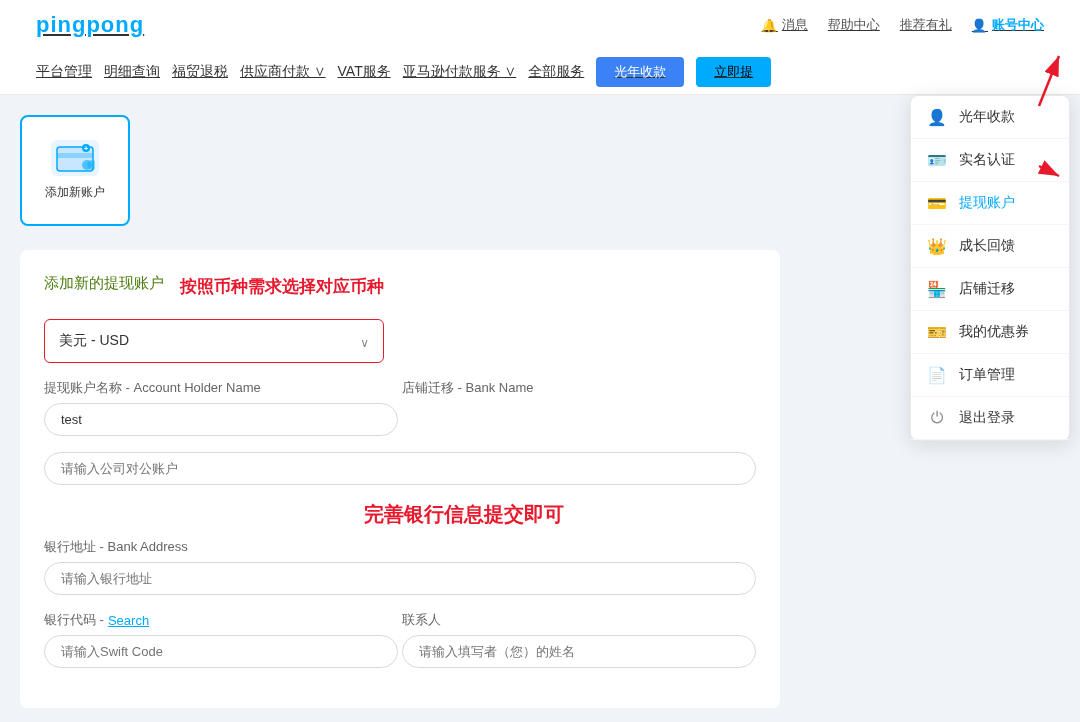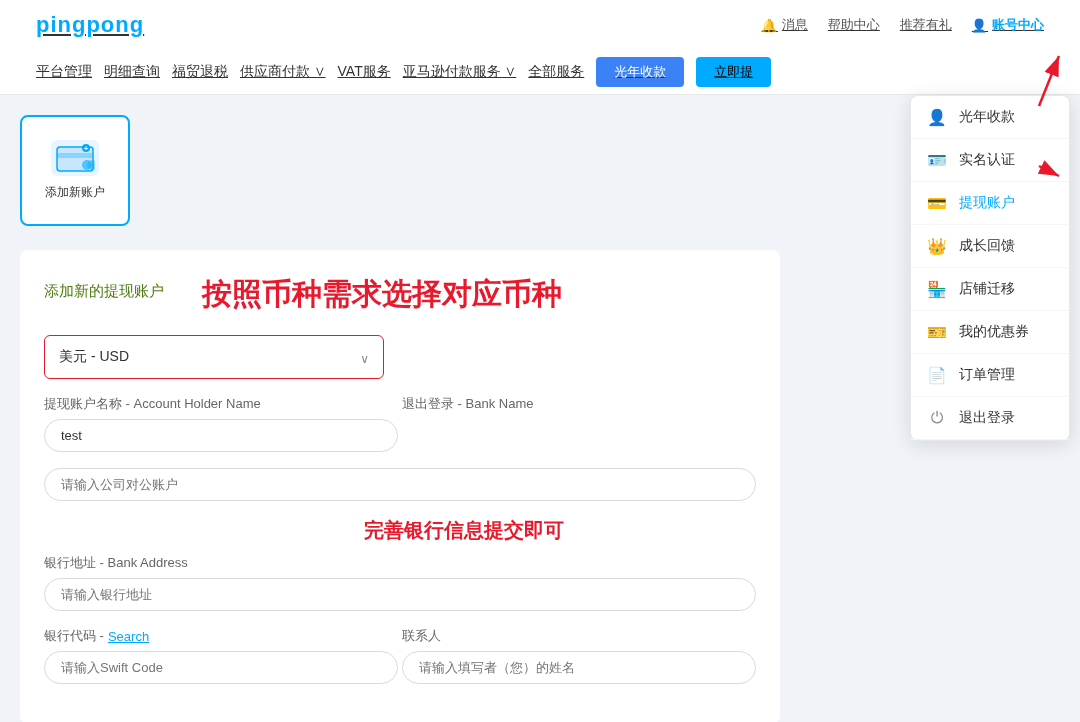--- a/index.html
+++ b/index.html
@@ -24,21 +24,21 @@
     .left-content { flex: 1; }
 
     
     .add-account-card { background: #fff; border: 2px solid #00aaff; border-radius: 8px; width: 110px; padding: 23px 10px; display: flex; flex-direction: column; align-items: center; cursor: pointer; margin-bottom: 24px; }
     .add-account-icon { width: 48px; height: 36px; background: #e8f4ff; border-radius: 6px; display: flex; align-items: center; justify-content: center; margin-bottom: 8px; position: relative; }
     .add-account-label { font-size: 12px; color: #333; text-align: center; }
 
     
     .form-section { background: #fff; border-radius: 8px; padding: 24px; max-width: 760px; }
     .form-title { font-size: 15px; color: #4d7c0f; margin-bottom: 6px; font-weight: normal; }
-    .annotation-text { color: #e8192c; font-size: 30px; font-weight: bold; display: inline-block; margin-left: 38px; vertical-align: middle; }
+    .annotation-text { color: #e8192c; font-size: 17px; font-weight: bold; display: inline-block; margin-left: 16px; vertical-align: middle; }
 
     .form-group { margin-bottom: 16px; }
     .form-label { font-size: 13px; color: #666; margin-bottom: 6px; display: block; }
     .form-row { display: flex; gap: 4px; }
     .form-row .form-group { flex: 1; }
     .chevron { color: #888; font-size: 12px; }
 
     input[type="text"] { width: 100%; border: 1.5px solid #d9d9d9; border-radius: 20px; padding: 8px 16px; font-size: 13px; color: #999; outline: none; background: #fff; }
     input[type="text"].has-value { color: #333; }
 
@@ -131,21 +131,21 @@
           </div>
         </div>
       </div>
 
       <div class="form-row">
         <div class="form-group">
           <label class="form-label">提现账户名称 - Account Holder Name</label>
           <input type="text" class="form-input-round has-value" value="test" placeholder="test" style="">
         </div>
         <div class="form-group">
-          <label class="form-label">退出登录 - Bank Name</label>
+          <label class="form-label">店铺迁移 - Bank Name</label>
         </div>
       </div>
 
       <div class="form-group">
         <input type="text" class="form-input-round" placeholder="请输入公司对公账户" style="">
       </div>
 
       <div class="annotation-text" style="display:block; margin-left: 320px; margin-bottom: 10px; font-size: 20px;">完善银行信息提交即可</div>
 
       <div class="form-group">

